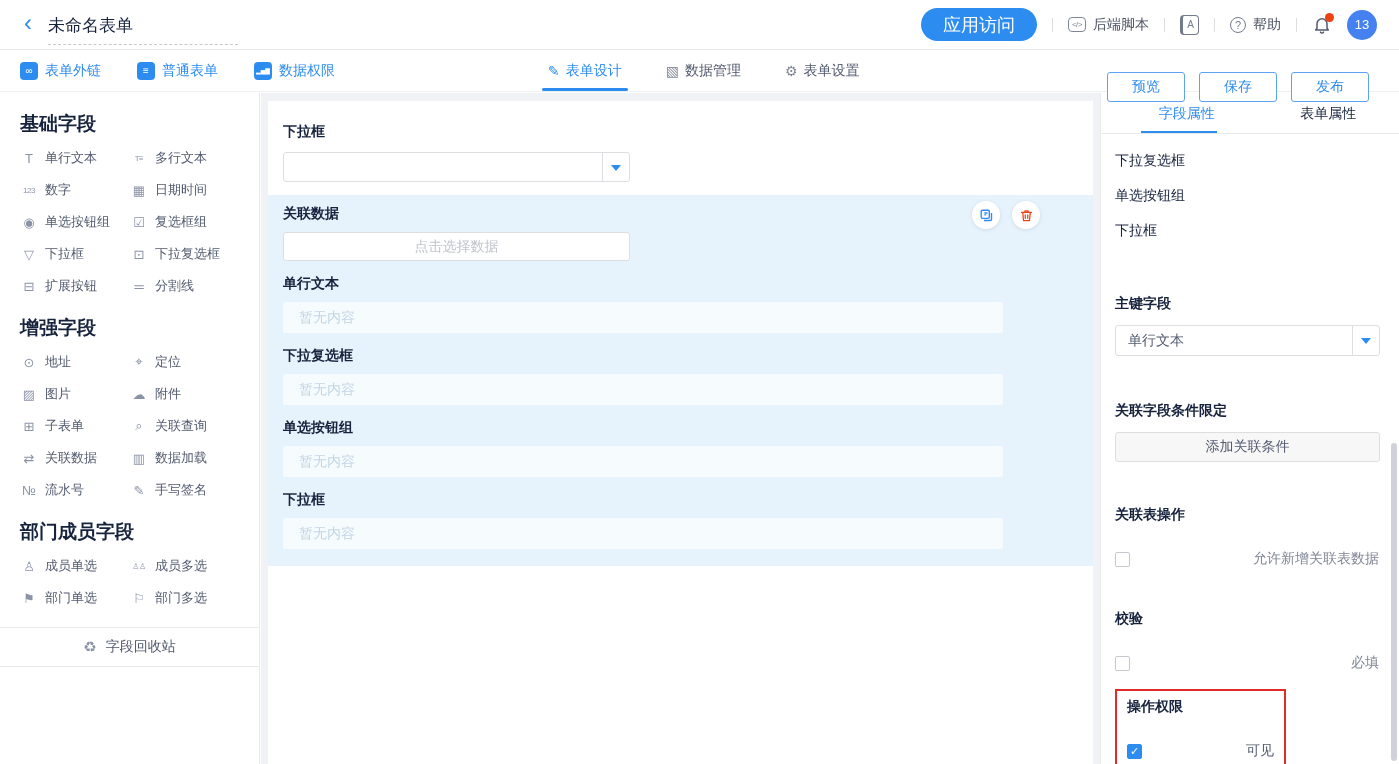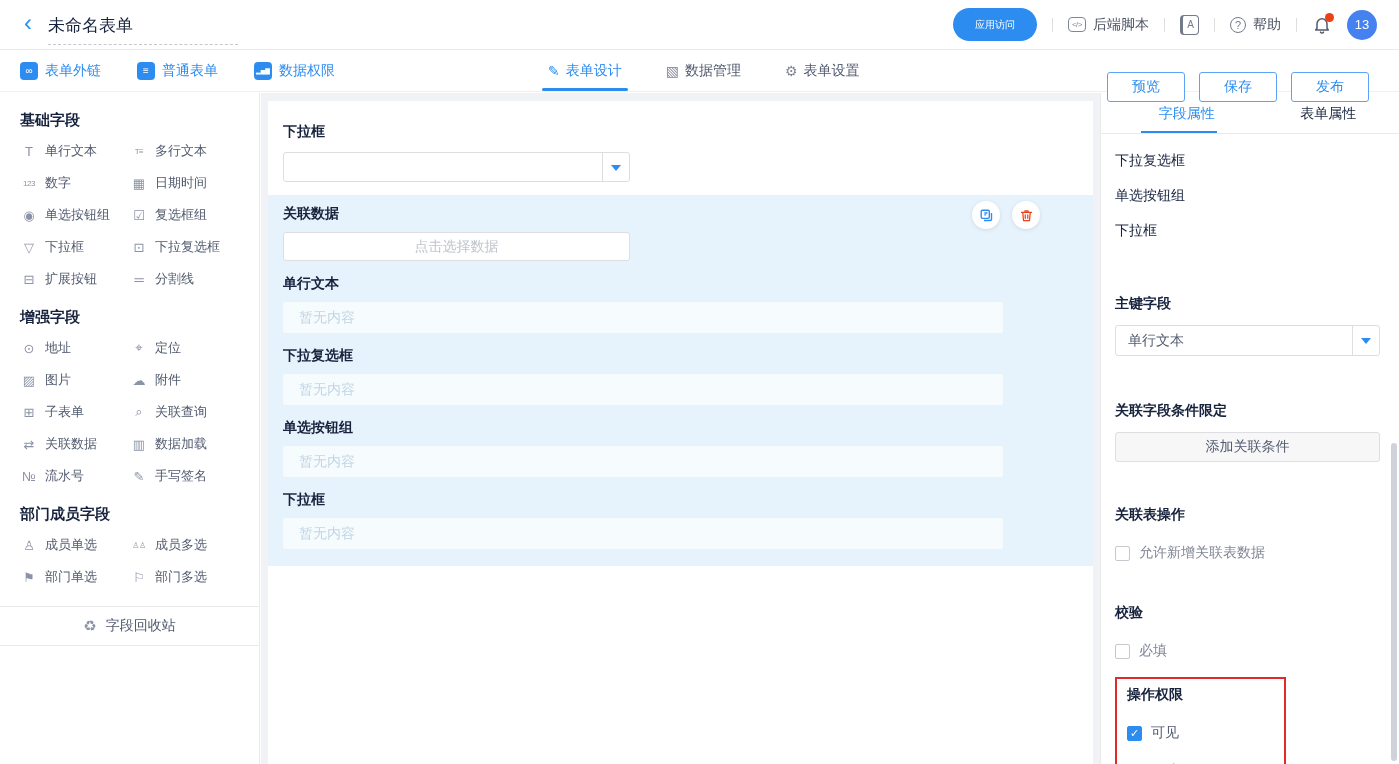--- a/index.html
+++ b/index.html
@@ -6,21 +6,21 @@
   html,body { width:1399px; height:764px; overflow:hidden; }
   body { font-family:"Liberation Sans","DejaVu Sans",sans-serif; font-size:14px; color:#515a6e; background:#fff; position:relative; }
 
   
   .hdr { height:50px; border-bottom:1px solid #e8eaec; display:flex; align-items:center; justify-content:space-between; padding:0 22px 0 24px; background:#fff; position:relative; z-index:5;}
   .hdr-left { display:flex; align-items:center; gap:16px; }
   .back { color:#2d8cf0; font-size:24px; line-height:1; cursor:pointer; transform:translateY(-2px); }
   .titlewrap { display:inline-block; width:190px; border-bottom:1px dashed #c5c8ce; padding-bottom:7px; margin-top:10px;font-family:Liberation Mono, monospace;}
   .title { font-size:17px; color:#17233d; }
   .hdr-right { display:flex; align-items:center; gap:15px; }
-  .pill { height:33px; padding:0 22px; border:none; border-radius:17px; background:#2d8cf0; color:#fff; font-size:10px; cursor:pointer; font-family:inherit;}
+  .pill { height:33px; padding:0 22px; border:none; border-radius:17px; background:#2d8cf0; color:#fff; font-size:18px; cursor:pointer; font-family:inherit;}
   .vsep { width:1px; height:14px; background:#dcdee2; }
   .hdr-item { display:flex; align-items:center; gap:7px; color:#495060; cursor:pointer; }
   .code-ic { border:1px solid #808695; border-radius:4px; font-size:8px; color:#808695; padding:2px 3px; letter-spacing:-0.5px;}
   .book-ic { width:19px; height:20px; border:1.5px solid #737b8b; border-radius:4px; border-left-width:3px; display:flex; align-items:center; justify-content:center; font-size:10px; color:#737b8b; cursor:pointer;}
   .q-ic { width:16px; height:16px; border:1px solid #737b8b; border-radius:50%; color:#737b8b; font-size:11px; display:flex; align-items:center; justify-content:center;}
   .bell { position:relative; cursor:pointer; display:flex; }
   .bell-dot { position:absolute; top:-2px; right:-2px; width:9px; height:9px; border-radius:50%; background:#ed4014; }
   .avatar { width:30px; height:30px; border-radius:50%; background:#4581f1; color:#fff; font-size:13px; display:flex; align-items:center; justify-content:center; cursor:pointer;}
 
   
@@ -33,21 +33,21 @@
   .t-ico { color:#808695; font-size:14px; }
   .tab.active { color:#2d8cf0; }
   .tab.active .t-ico { color:#2d8cf0; }
   .tab.active::after { content:""; position:absolute; left:-6px; right:-6px; bottom:0; height:3px; border-radius:2px; background:#2d8cf0; }
   .tb-btns { margin-left:auto; display:flex; gap:14px;margin-top:32px; }
   .obtn { width:78px; height:30px; background:#fff; border:1px solid #5ca2f5; border-radius:3px; color:#2d8cf0; font-size:14px; cursor:pointer; font-family:inherit;}
 
   
   .sidebar { position:absolute; top:93px; left:0; bottom:0; width:260px; background:#fff; border-right:1px solid #e8eaec; z-index:4;}
   .sb-pad { padding:18px 0 0 20px; }
-  .sb-title { font-size:15px; font-weight:700; color:#17233d; margin-top:13px; }
+  .sb-title { font-size:19px; font-weight:700; color:#17233d; margin-top:13px; }
   .sb-title:first-child { margin-top:0; }
   .sb-grid { display:grid; grid-template-columns:110px 110px; margin-top:5px; }
   .sb-item { height:32px; display:flex; align-items:center; gap:7px; font-size:13px; color:#515a6e; cursor:pointer; }
   .sb-ico { width:18px; flex-shrink:0; text-align:center; color:#8b93a6; font-size:13px; }
   .sb-ico.tiny { font-size:8px; letter-spacing:-0.5px;}
   .recycle { margin-top:13px; height:40px; border-top:1px solid #e8eaec; border-bottom:1px solid #e8eaec; display:flex; align-items:center; justify-content:center; gap:9px; color:#515a6e; cursor:pointer;}
   .recycle .sb-ico { width:auto; font-size:15px;}
 
   
   .workbg { position:absolute; top:93px; left:261px; width:839px; bottom:0; background:#f0f2f5; }
@@ -66,21 +66,21 @@
 
   
   .panel { position:absolute; top:93px; left:1100px; width:299px; bottom:0; background:#fff; border-left:1px solid #e8eaec; z-index:4;}
   .ptabs { height:41px; display:flex; border-bottom:1px solid #e8eaec; }
   .ptab { flex:1; text-align:center; line-height:41px; color:#17233d; position:relative; cursor:pointer; }
   .ptab.active { color:#2d8cf0;padding-left:15px; }
   .ptab.active::after { content:""; position:absolute; left:50%; transform:translateX(-50%); bottom:0; width:76px; height:2px; background:#2d8cf0; }
   .pbody { padding:10px 20px 0 14px; position:relative; }
   .fl { padding:8px 0 9px; color:#17233d; font-weight:500; cursor:pointer; }
   .pt { font-size:14px; font-weight:700; color:#17233d; }
-  .mt30 { margin-top:46px; } .mt28 { margin-top:44px; } .mt14 { margin-top:20px; } .mt42 { margin-top:42px; }
+  .mt30 { margin-top:46px; } .mt28 { margin-top:44px; } .mt14 { margin-top:26px;justify-content:space-between; } .mt42 { margin-top:42px; }
   .pselect { position:relative; width:265px; height:31px; background:#fff; border:1px solid #dcdee2; border-radius:3px; margin-top:12px; line-height:29px; padding-left:12px; color:#515a6e; cursor:pointer;}
   .addbtn { display:block; width:265px; height:30px; margin-top:12px; background:#f7f7f7; border:1px solid #dcdee2; border-radius:3px; color:#515a6e; font-size:14px; cursor:pointer; font-family:inherit;}
   .cbrow { display:flex; align-items:center; gap:9px; color:#808695; cursor:pointer; }
   .cbrow.dark { color:#515a6e; }
   .cb { width:15px; height:15px; border:1px solid #c5c8ce; border-radius:2px; background:#fff; flex-shrink:0;}
   .cb.checked { background:#2d8cf0; border-color:#2d8cf0; color:#fff; font-size:11px; line-height:13px; text-align:center; }
   .cb.checked::after { content:"✓"; }
   .redbox { margin-top:17px; width:171px; border:2px solid #e12a2a; padding:7px 10px 15px; }
   .layout-head { display:flex; align-items:center; gap:7px; margin-top:14px;}
   .qblue { width:16px; height:16px; border-radius:50%; background:#2d8cf0; color:#fff; font-size:11px; display:flex; align-items:center; justify-content:center; cursor:pointer;}

